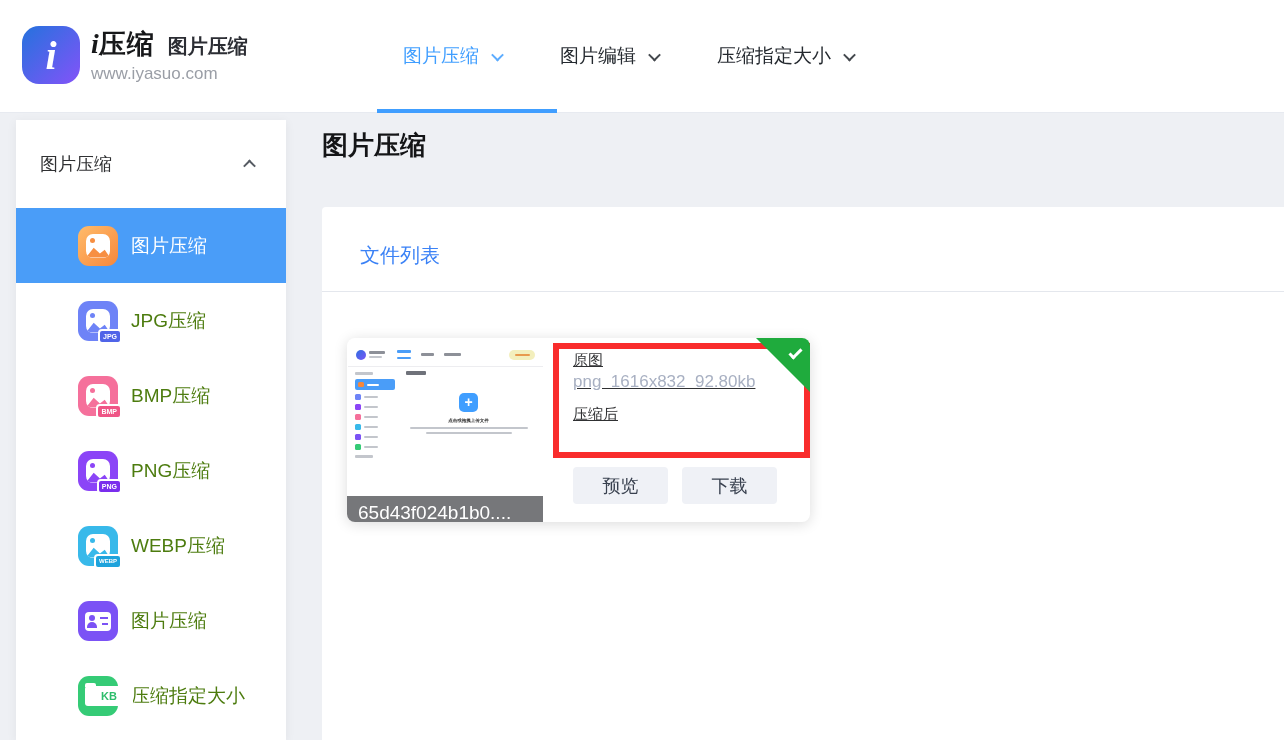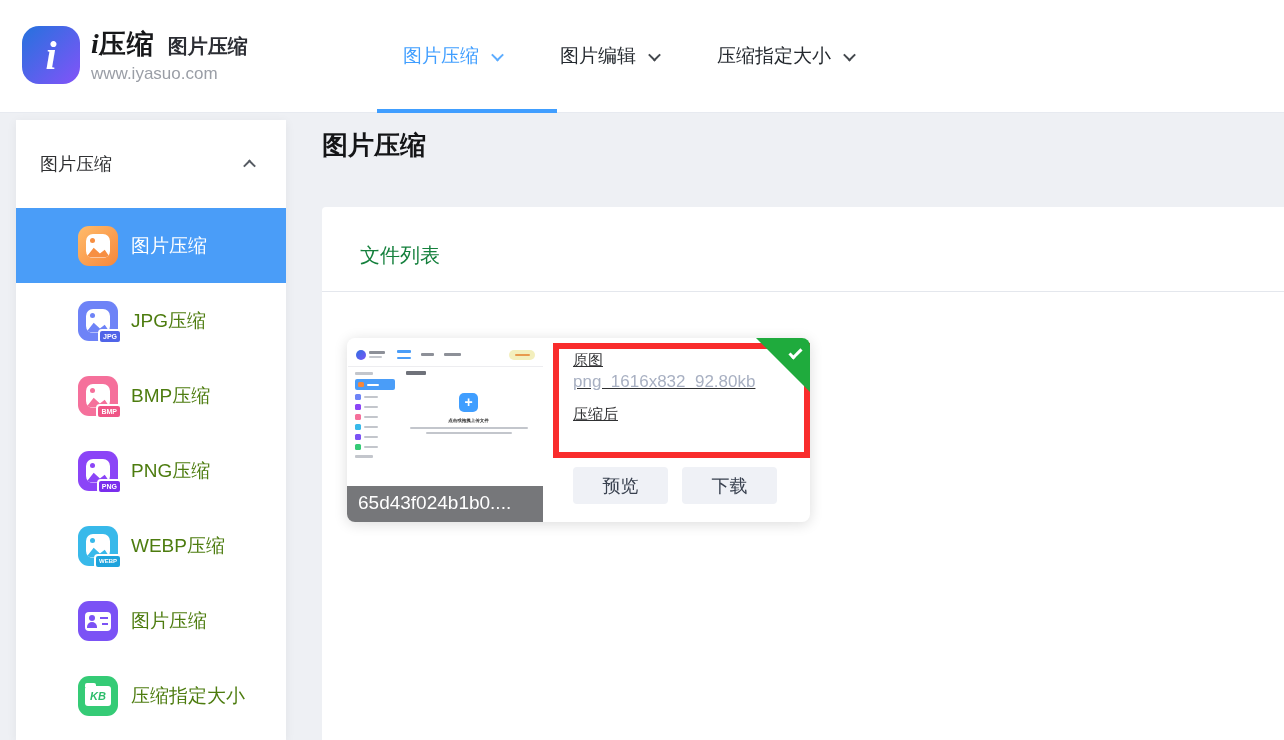--- a/index.html
+++ b/index.html
@@ -68,40 +68,40 @@
   .c-idp { background:#7b52f5; }
   .idcard { position:absolute; left:7px; top:11px; width:26px; height:19px; background:#fff;
     border-radius:4px; }
   .idcard .head { position:absolute; left:4px; top:3px; width:6px; height:6px; border-radius:50%;
     background:#7b52f5; }
   .idcard .body { position:absolute; left:2px; top:10px; width:10px; height:6px;
     border-radius:5px 5px 0 0; background:#7b52f5; }
   .idcard .l1 { position:absolute; right:3px; top:5px; width:8px; height:2.5px; background:#7b52f5; }
   .idcard .l2 { position:absolute; right:3px; top:11px; width:6px; height:2.5px; background:#7b52f5; }
   .c-kb { background:#35cb76; }
-  .folder { position:absolute; left:7px; top:10px; width:26px; height:20px; background:#fff;
+  .folder { position:absolute; left:7px; top:10px; width:48px; height:20px; background:#fff;
     border-radius:3px; text-align:center; font-size:11px; font-weight:bold; color:#2dbd6b;
-    line-height:20px;font-style:italic; }
+    line-height:20px; }
   .folder:before { content:""; position:absolute; left:0; top:-3px; width:11px; height:4px;
     background:#fff; border-radius:2px 2px 0 0; }
 
   
   .page-title { position:absolute; left:322px; top:128px; font-size:26px; font-weight:bold;
     color:#141517; z-index:2; }
   .panel { position:absolute; left:322px; top:207px; width:962px; height:533px; background:#fff;
     border-radius:4px 0 0 0; z-index:2; }
-  .panel-title { position:absolute; left:38px; top:35px; font-size:20px; color:#15803d; }
+  .panel-title { position:absolute; left:38px; top:35px; font-size:20px; color:#3b82f6; }
   .panel-divider { position:absolute; left:0; top:84px; width:100%; height:1px; background:#e4e7ed; }
 
   
   .file-card { position:absolute; left:25px; top:131px; width:463px; height:184px; background:#fff;
     border-radius:8px; box-shadow:0 2px 14px rgba(0,0,0,.14); }
   .thumb { position:absolute; left:1px; top:1px; width:195px; height:148px; background:#fff;
     border-radius:8px 0 0 0; overflow:hidden; cursor:pointer; }
-  .caption { position:absolute; left:0; bottom:0; width:196px; height:36px; background:#76777a;
+  .caption { position:absolute; left:0; bottom:0; width:196px; height:26px; background:#76777a;
     border-radius:0 0 0 8px; color:#fff; font-size:19px; line-height:34px; padding-left:11px;
     white-space:nowrap; overflow:hidden; }
 
   .info { position:absolute; left:226px; top:11px;text-decoration:underline; }
   .info .lbl { font-size:15px; color:#303133; line-height:21px; }
   .info .val { font-size:17px; color:var(--info-gray,#a8b0c2); line-height:23px;
     margin-bottom:10px; white-space:pre; }
   .btn { position:absolute; top:129px; width:95px; height:37px; background:#eff1f6;
     border:none; border-radius:4px; font-size:18px; color:#39414f; cursor:pointer;
     font-family:inherit; }

